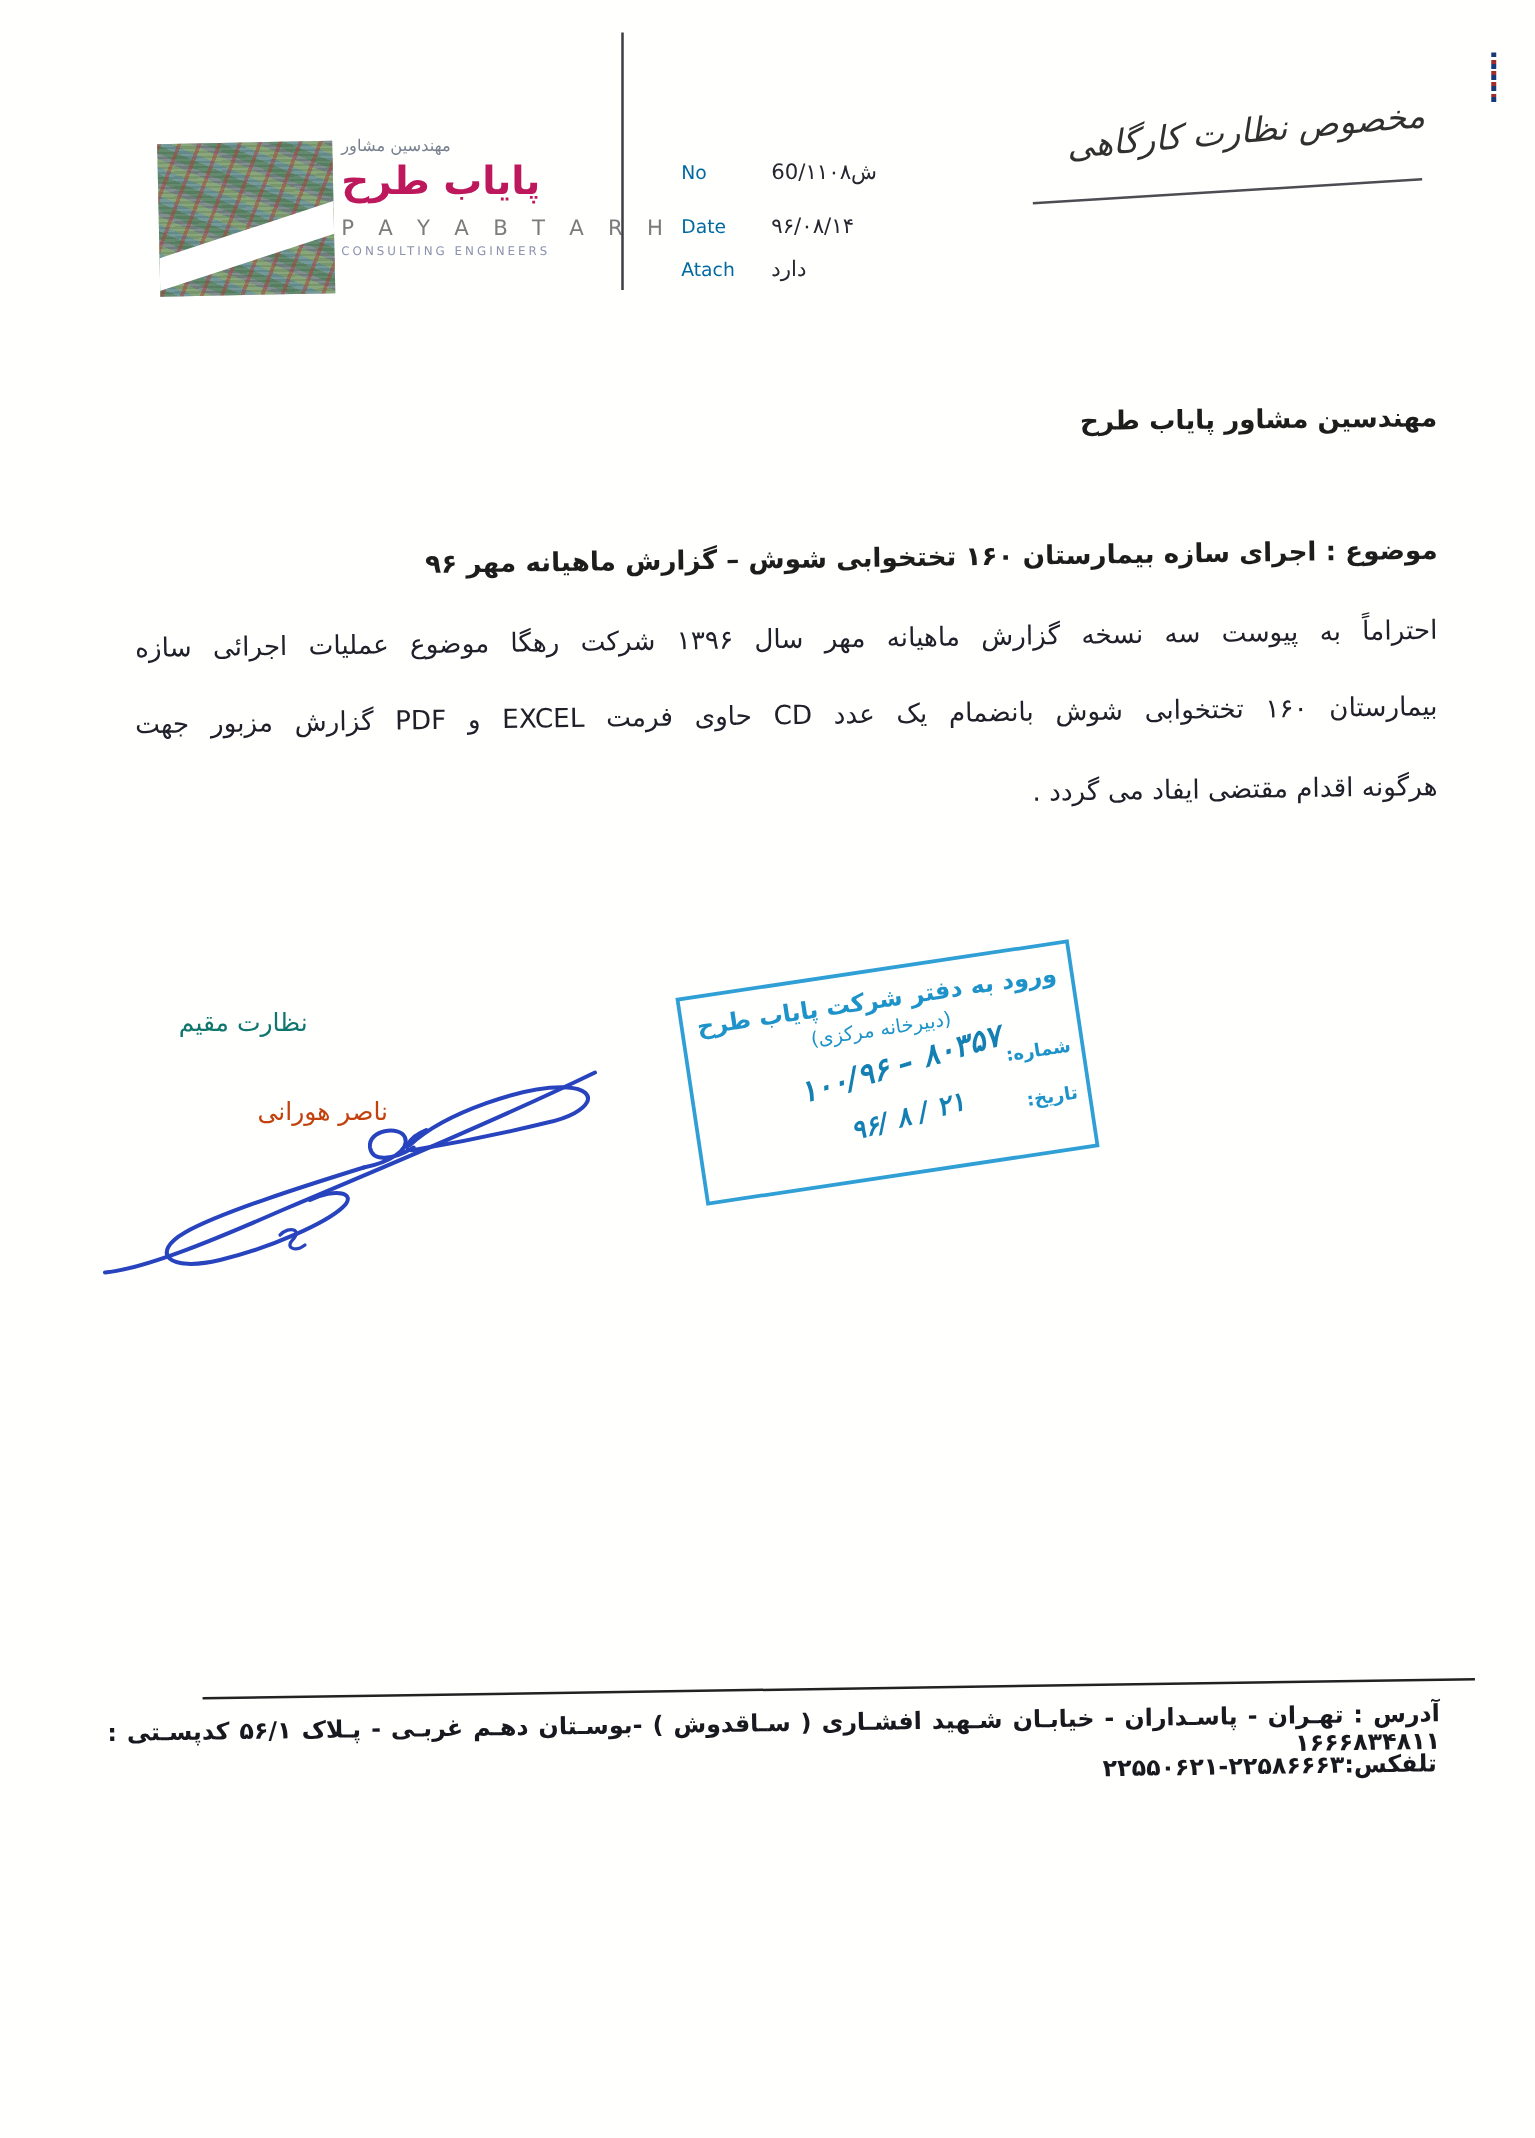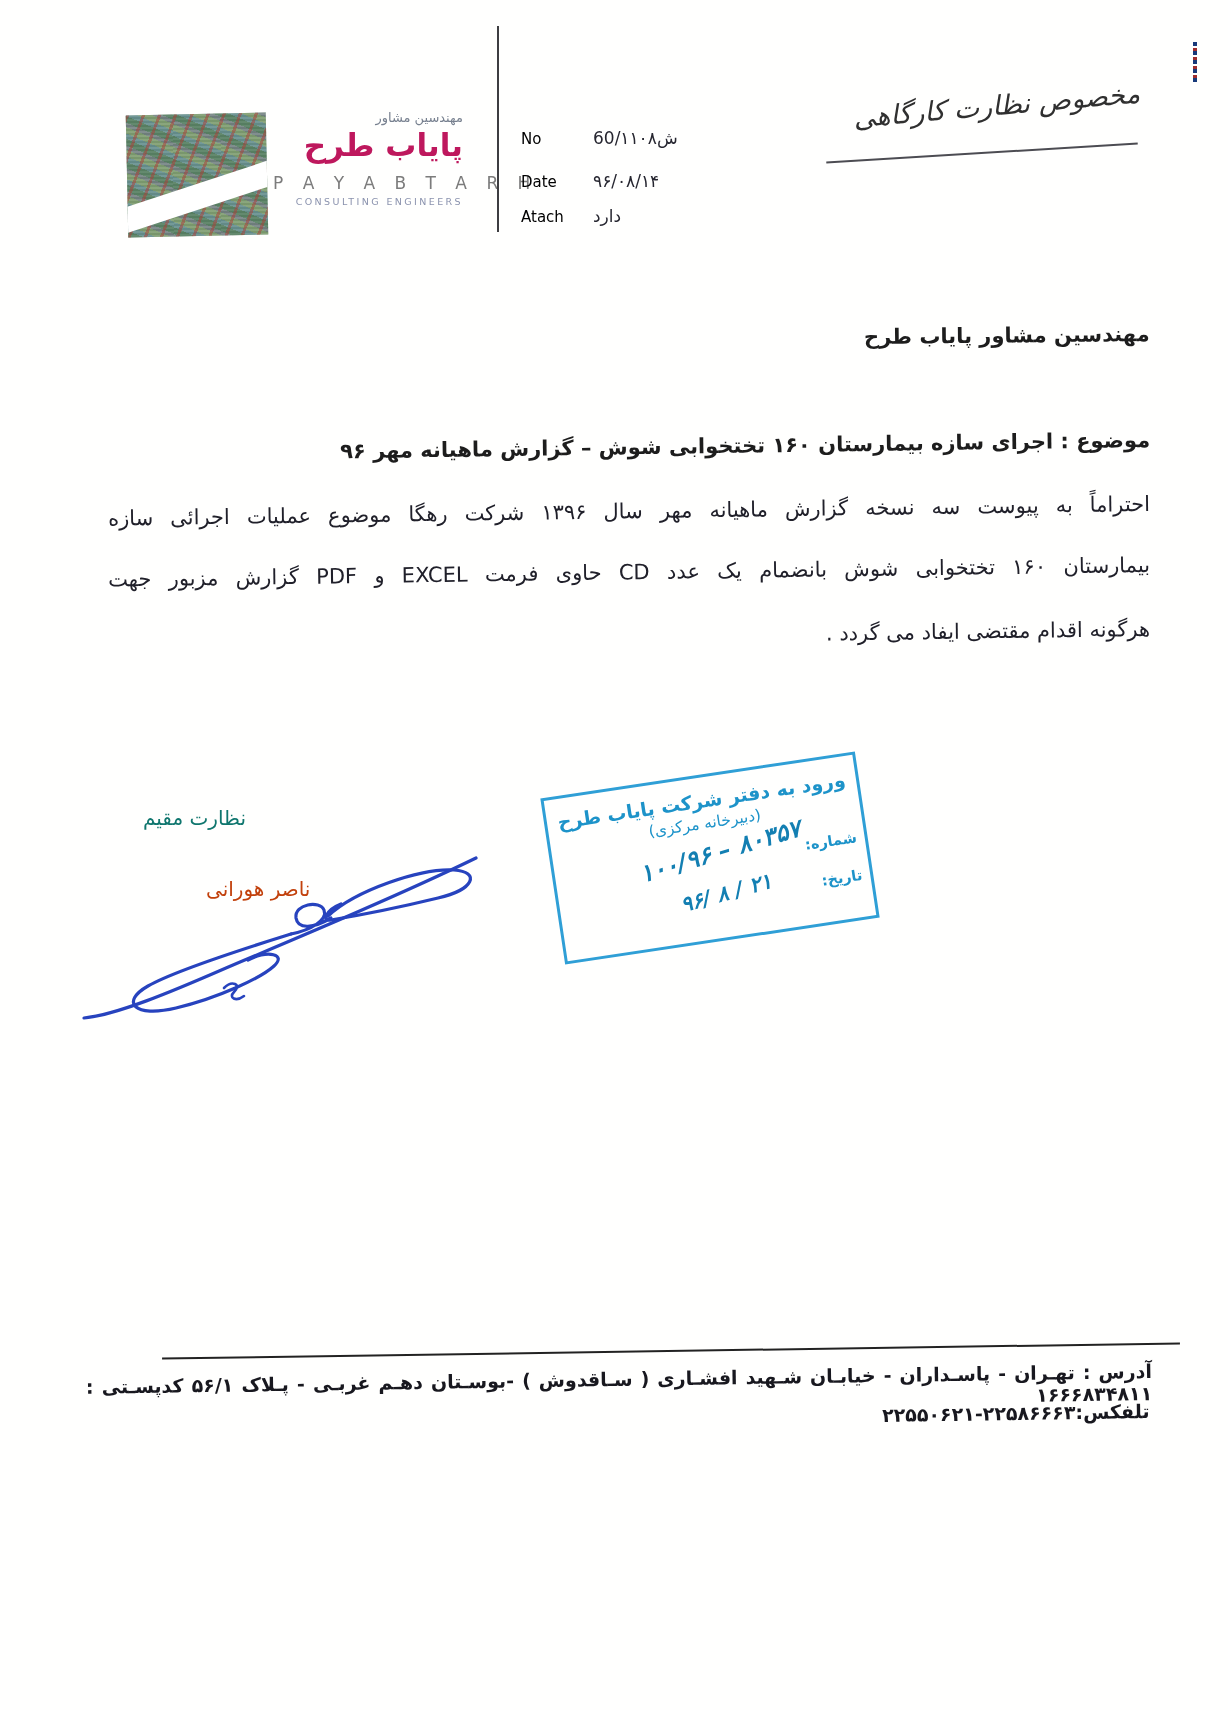--- a/index.html
+++ b/index.html
@@ -17,35 +17,35 @@
       repeating-linear-gradient(112deg, rgba(171,62,57,.50) 0 3px, rgba(0,0,0,0) 3px 15px),
       repeating-linear-gradient(24deg, rgba(58,108,74,.55) 0 6px, rgba(73,128,149,.45) 6px 11px, rgba(122,156,88,.45) 11px 17px, rgba(90,85,120,.35) 17px 21px),
       repeating-linear-gradient(0deg, rgba(255,255,255,.18) 0 2px, rgba(0,0,0,.06) 2px 4px),
       #7f9b84;
   }
   .logo-stripe {
     position:absolute; left:-14px; top:70px; width:170px; height:25px;
     background:#ffffff; transform:rotate(-17deg);
   }
   .logo-text {
-    position:absolute; left:273px; top:110px; width:190px; text-align:right;
+    position:absolute; left:273px; top:110px; width:190px; text-align:left;
   }
   .logo-fa-small { font-size:13px; color:#77808f; direction:rtl; letter-spacing:1px; }
   .logo-fa-large { font-size:31px; font-weight:bold; color:#be185d; direction:rtl; margin-top:2px; }
   .logo-latin   { font-size:17px; letter-spacing:7px; color:#7c7c7c; margin-top:10px; white-space:nowrap; }
   .logo-latin-sub { font-size:9.5px; letter-spacing:2.4px; color:#8b93ae; margin-top:3px; white-space:nowrap; }
 
   .vline { position:absolute; left:497px; top:26px; width:2px; height:206px; background:#3e3e42; }
 
   .fields { position:absolute; left:521px; top:128px; width:230px; }
   .field-row { position:absolute; left:0; white-space:nowrap; }
   .field-row.r0 { top:0; }
   .field-row.r1 { top:43px; }
   .field-row.r2 { top:78px; }
-  .field-label { display:inline-block; width:72px; font-size:15px; color:#000000; }
+  .field-label { display:inline-block; width:72px; font-size:15px; color:#0369a1;margin-left:24px; }
   .field-value { font-size:17px; color:#262630; direction:rtl; }
 
   .handnote {
     position:absolute; right:88px; top:90px; transform:rotate(-5deg);
     font-size:27px; font-style:italic; color:#303030; direction:rtl; white-space:nowrap;
   }
   .handnote-line {
     position:absolute; right:90px; top:152px; width:312px; height:2px;
     background:#4c4c52; transform:rotate(-3.5deg);
   }

